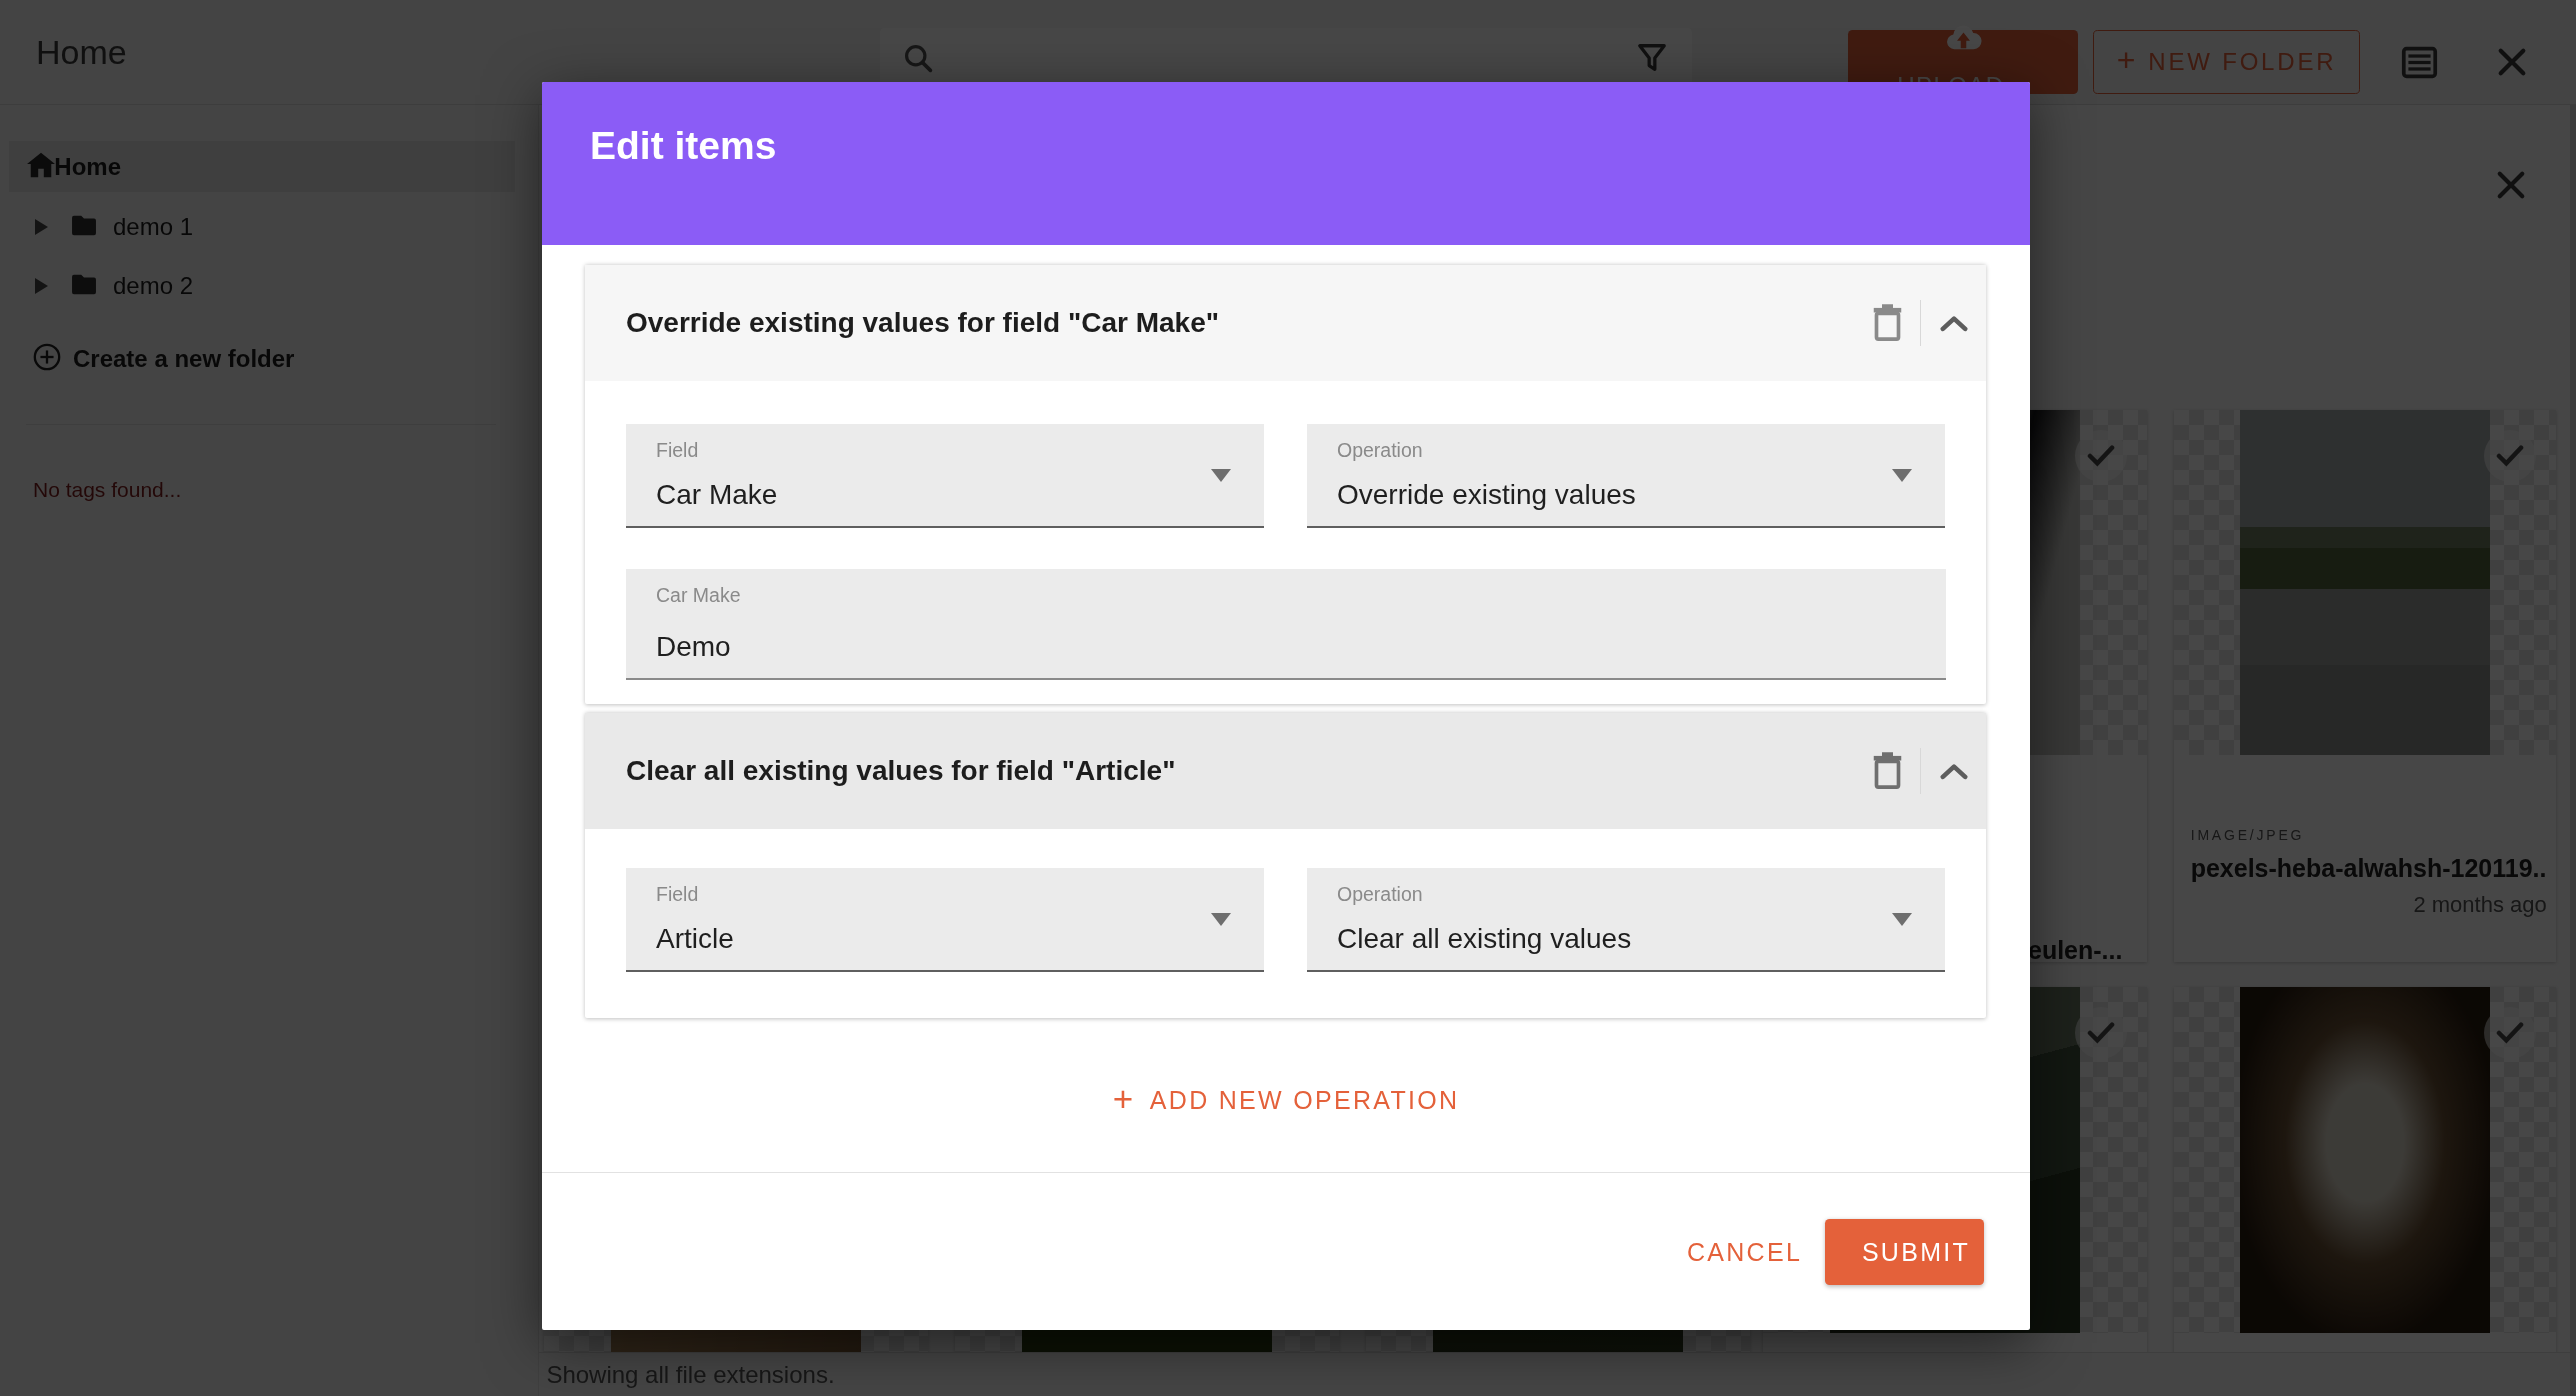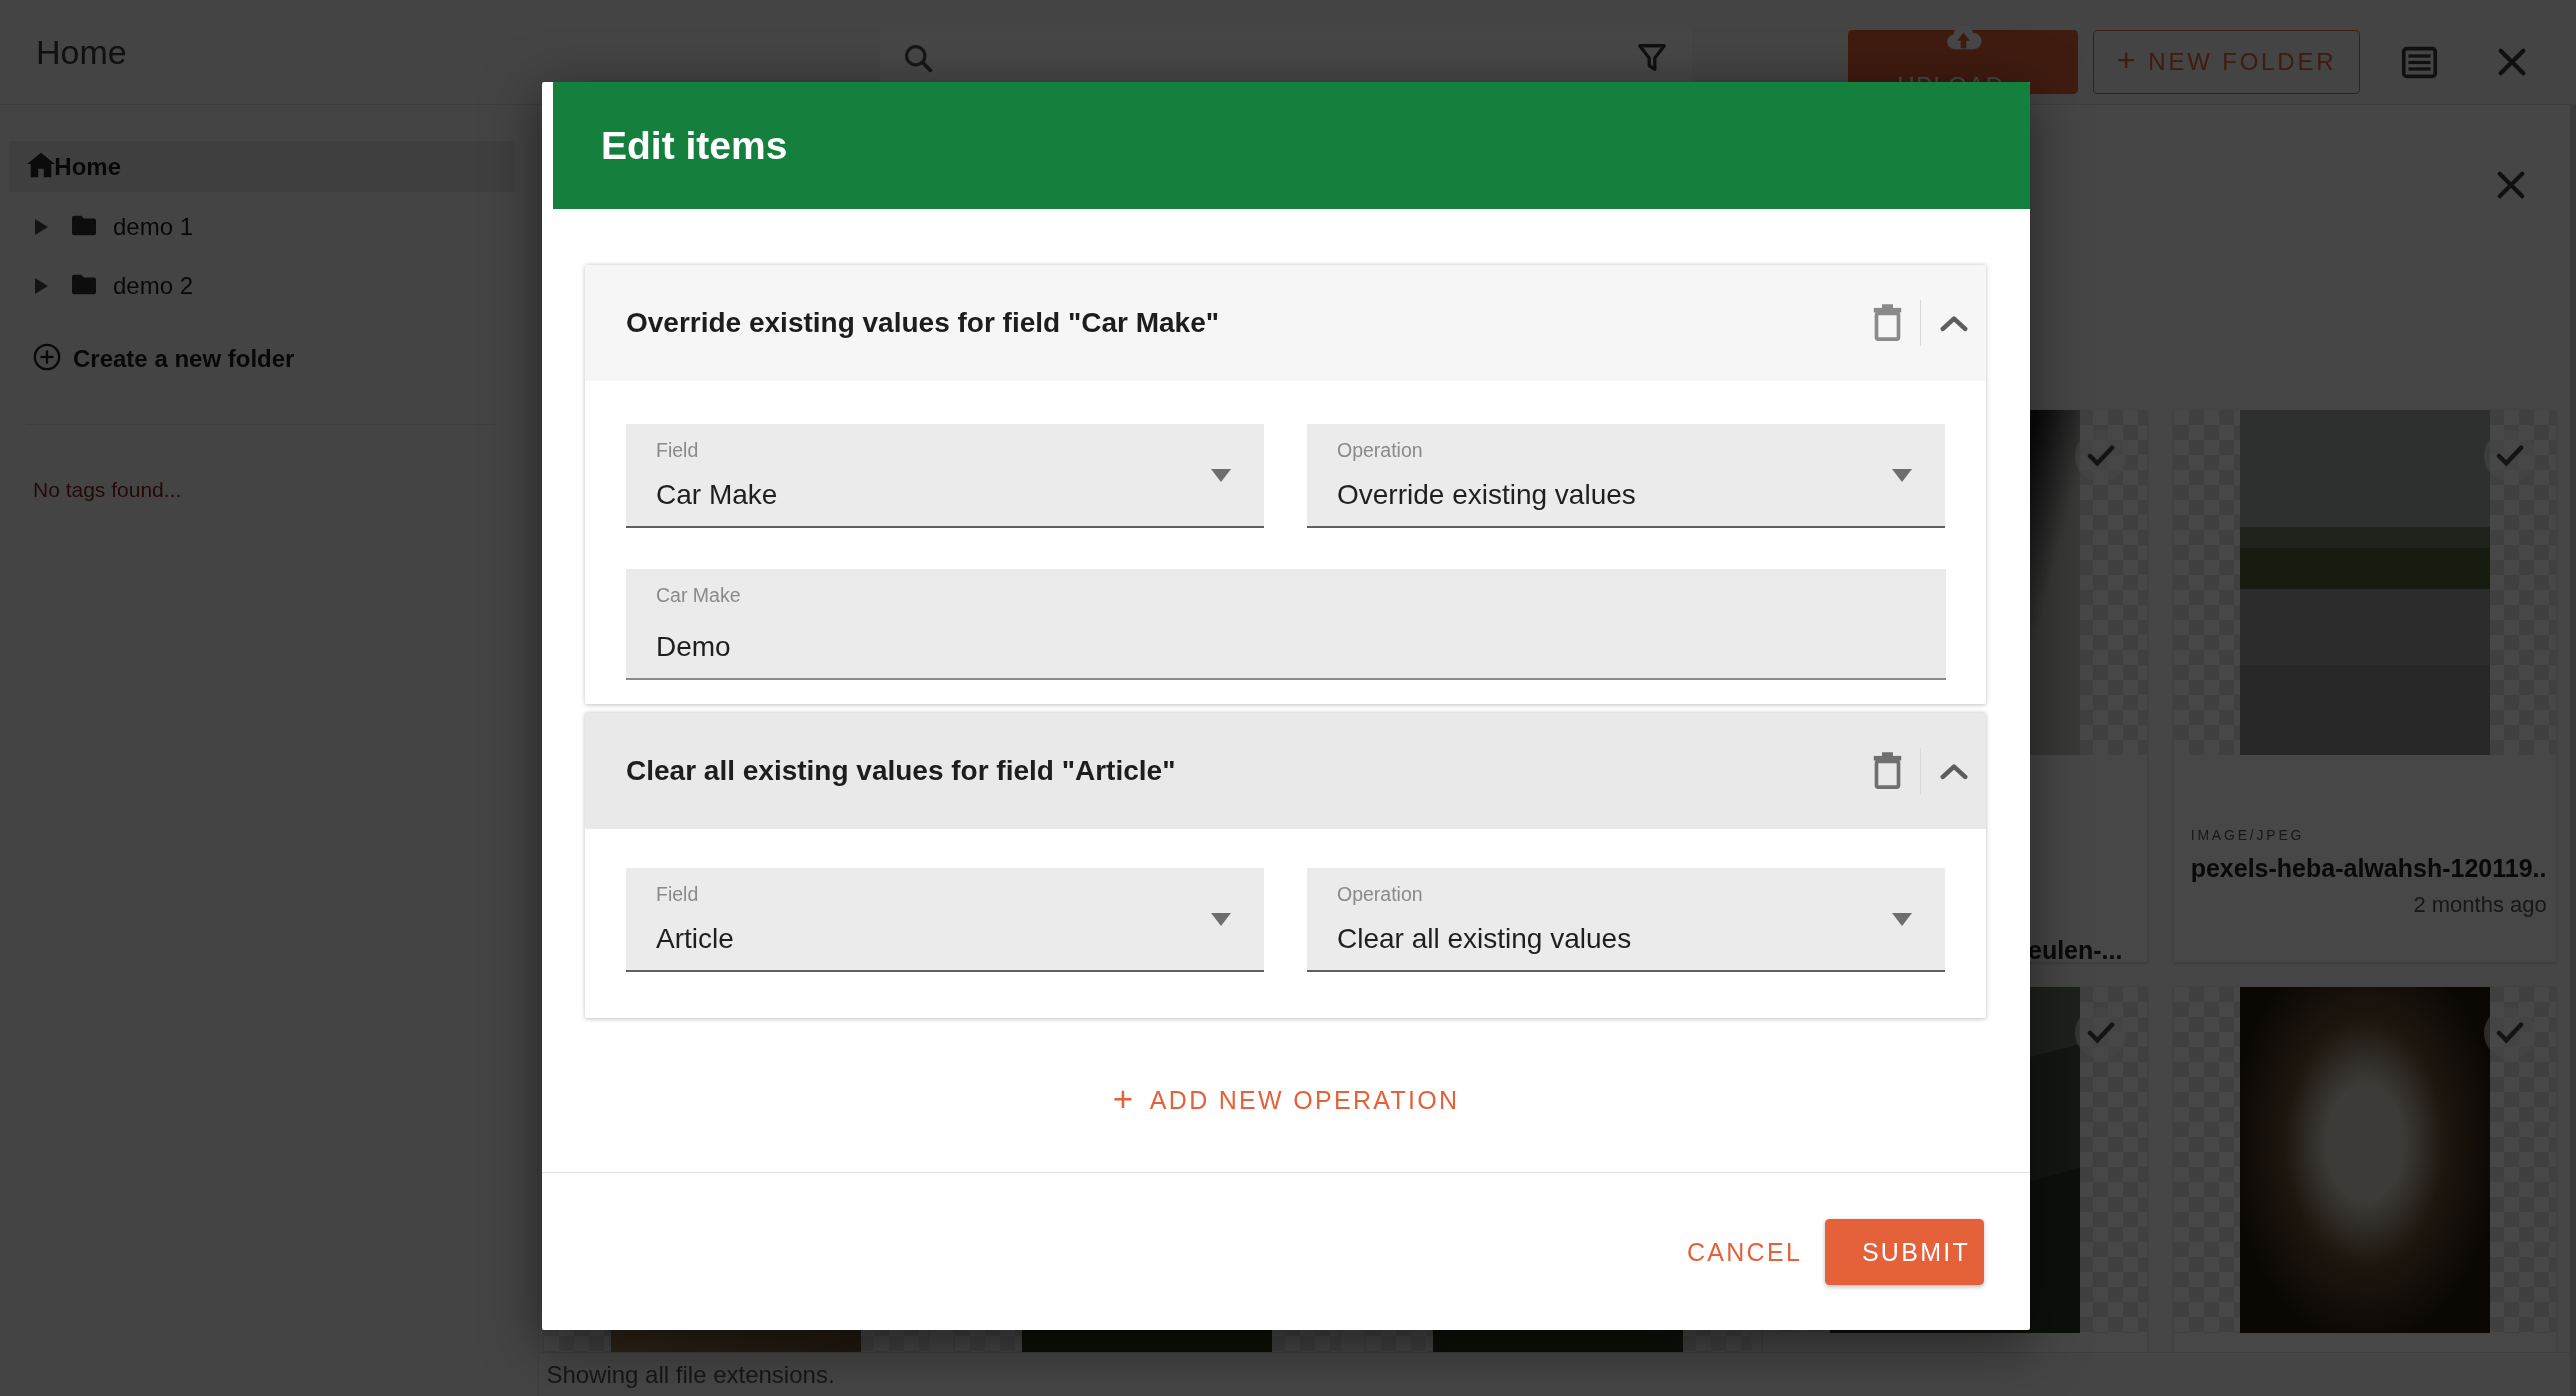--- a/index.html
+++ b/index.html
@@ -68,21 +68,21 @@
 
   .content-footer { position:absolute; left:0; top:1247px; width:2037px; height:45px;
                     background:#f7f7f7; border-top:0.9px solid #ddd; }
   .footer-text { position:absolute; left:7.4px; top:0; height:45px; line-height:43px; font-size:24px; color:#555; }
 
   
   .overlay { position:absolute; inset:0; background:rgba(0,0,0,0.72); }
 
   .modal { position:absolute; left:542px; top:82px; width:1488px; height:1248px; background:#ffffff;
            box-shadow:0 13px 56px rgba(0,0,0,0.5); border-radius:1.9px; overflow:hidden; }
-  .modal-header { position:absolute; left:0; top:0; width:1488px; height:127px; background:#15803d;margin-left:11px; }
+  .modal-header { position:absolute; left:0; top:0; width:1488px; height:163px; background:#8b5cf6; }
   .modal-title { position:absolute; left:48px; top:0; height:127px; line-height:127px;
                  font-size:39px; font-weight:bold; color:#ffffff; }
 
   .op-card { position:absolute; left:43px; width:1401px; background:#fff;
              box-shadow:0 0.9px 4.6px rgba(0,0,0,0.25); border-radius:1.9px; }
   .op-head { position:absolute; left:0; top:0; width:1401px; height:116px; display:flex; align-items:center; }
   .op-head-1 { background:#f6f6f6; }
   .op-head-2 { background:#e9e9e9; }
   .op-title { margin-left:41px; font-size:28px; font-weight:bold; color:#1d1d1d; }
   .op-tools { position:absolute; right:0; top:0; height:116px; display:flex; align-items:center; }

